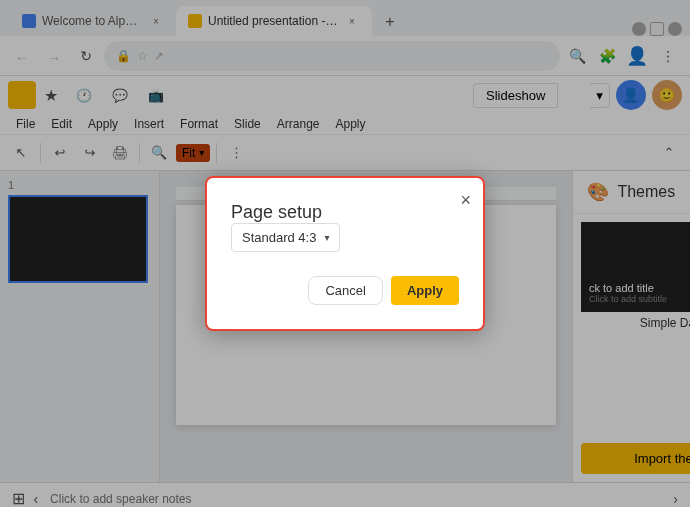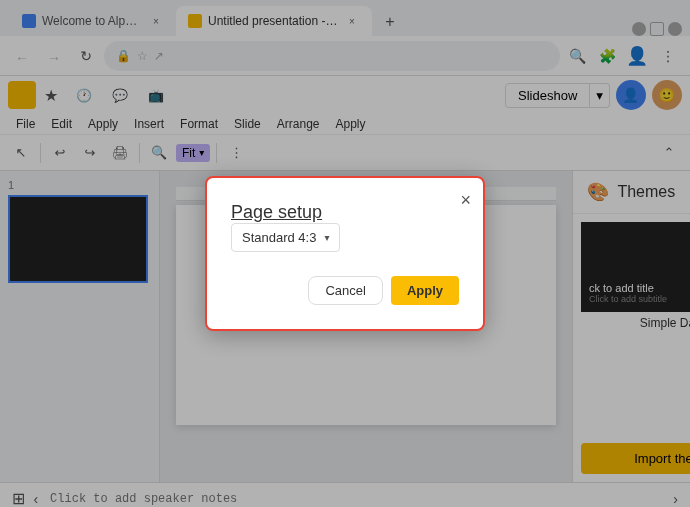--- a/index.html
+++ b/index.html
@@ -24,26 +24,26 @@
     .title-icon { width: 18px; height: 18px; color: #555; cursor: pointer; }
     .menu-item { font-size: 12px; color: #333; padding: 3px 8px; cursor: pointer; border-radius: 3px; }
     .slideshow-btn { background: #fff; border: 1px solid #ddd; border-radius: 4px 0 0 4px; padding: 4px 12px; font-size: 13px; cursor: pointer; }
     .slideshow-dropdown { background: #fff; border: 1px solid #ddd; border-left: none; border-radius: 0 4px 4px 0; padding: 4px 6px; cursor: pointer; }
     .user-icon { width: 30px; height: 30px; border-radius: 50%; background: #4285f4; display: flex; align-items: center; justify-content: center; color: white; font-size: 14px; }
 
     
     .toolbar { background: #fff; border-bottom: 1px solid #ddd; display: flex; align-items: center; padding: 2px 8px; gap: 4px; height: 36px; }
     .toolbar-btn { width: 26px; height: 26px; border-radius: 3px; display: flex; align-items: center; justify-content: center; cursor: pointer; color: #555; font-size: 13px; }
     .toolbar-separator { width: 1px; height: 20px; background: #ddd; margin: 0 2px; }
-    .zoom-control { display: flex; align-items: center; background: #c4b5fd; border-radius: 3px; padding: 2px 6px; font-size: 12px; cursor: pointer; }
+    .zoom-control { display: flex; align-items: center; background: #c2410c; border-radius: 3px; padding: 2px 6px; font-size: 12px; cursor: pointer; }
 
     
     .modal-overlay { position: fixed; top: 0; left: 0; width: 100%; height: 100%; background: rgba(0,0,0,0.3); z-index: 100; display: flex; align-items: center; justify-content: center; }
     .modal { background: #fff; border-radius: 8px; box-shadow: 0 4px 24px rgba(0,0,0,0.3); width: 280px; padding: 24px; position: relative; border: 2px solid #ea4335; }
-    .modal-title { font-size: 18px; color: #333; margin-bottom: 32px; text-decoration: underline; }
+    .modal-title { font-size: 18px; color: #333; margin-bottom: 32px; }
     .modal-close { position: absolute; top: 12px; right: 12px; cursor: pointer; color: #555; font-size: 18px; border: none; background: none; }
     .modal-select { display: flex; align-items: center; margin-bottom: 24px; }
     .select-box { border: 1px solid #ddd; border-radius: 4px; padding: 6px 10px; font-size: 13px; display: flex; align-items: center; gap: 8px; cursor: pointer; color: #333; }
     .select-arrow { font-size: 10px; color: #555; }
     .modal-actions { display: flex; justify-content: flex-end; gap: 8px; }
     .cancel-btn { background: #fff; border: 1px solid #ddd; border-radius: 8px; padding: 6px 16px; font-size: 13px; cursor: pointer; color: #333; }
     .apply-btn { background: #fbbc04; border: none; border-radius: 4px; padding: 6px 16px; font-size: 13px; cursor: pointer; font-weight: 600; color: #333; }
   </style>
 </head>
 <body>
@@ -89,21 +89,21 @@
 
 <div style="background:#fff;">
 
   <div class="slides-title-bar" style="padding:4px 8px;">
     <div class="slides-icon"></div>
     <div class="title-icon" style="color:#555;font-size:16px;">★</div>
     <div class="nav-btn" style="font-size:13px;">🕐</div>
     <div class="nav-btn" style="font-size:13px;">💬</div>
     <div class="nav-btn" style="font-size:13px;">📺</div>
     <div style="margin-left:auto;display:flex;align-items:center;gap:6px;">
-      <div style="display:flex;">
+      <div style="display:flex;gap:32px;">
         <button class="slideshow-btn">Slideshow</button>
         <button class="slideshow-dropdown">▾</button>
       </div>
       <div class="user-icon">👤</div>
       <div style="width:30px;height:30px;border-radius:50%;background:#e0a060;display:flex;align-items:center;justify-content:center;font-size:14px;">🙂</div>
     </div>
   </div>
 
   <div style="display:flex;padding:0 8px;background:#fff;border-bottom:1px solid #eee;">
     <div class="menu-item">File</div>
@@ -169,21 +169,21 @@
       <div style="margin-top:auto;padding:8px;">
         <button style="background:#fbbc04;border:none;border-radius:4px;padding:8px 16px;font-size:13px;cursor:pointer;font-weight:500;width:100%;">Import theme</button>
       </div>
     </div>
   </div>
 </div>
 
 <div style="background:#fff;border-top:1px solid #ddd;display:flex;align-items:center;padding:0 12px;height:32px;">
   <div style="font-size:16px;color:#555;cursor:pointer;margin-right:8px;">⊞</div>
   <div style="font-size:14px;color:#555;cursor:pointer;margin-right:12px;">‹</div>
-  <span style="font-size:12px;color:#777;font-family:Liberation Mono, monospace;">Click to add speaker notes</span>
+  <span style="font-size:12px;color:#777;">Click to add speaker notes</span>
   <div style="margin-left:auto;font-size:14px;color:#555;cursor:pointer;">›</div>
 </div>
 
 <div class="modal-overlay">
   <div class="modal">
     <span class="modal-title">Page setup</span>
     <button class="modal-close">×</button>
     <div class="modal-select">
       <div class="select-box">
         <span>Standard 4:3</span>

